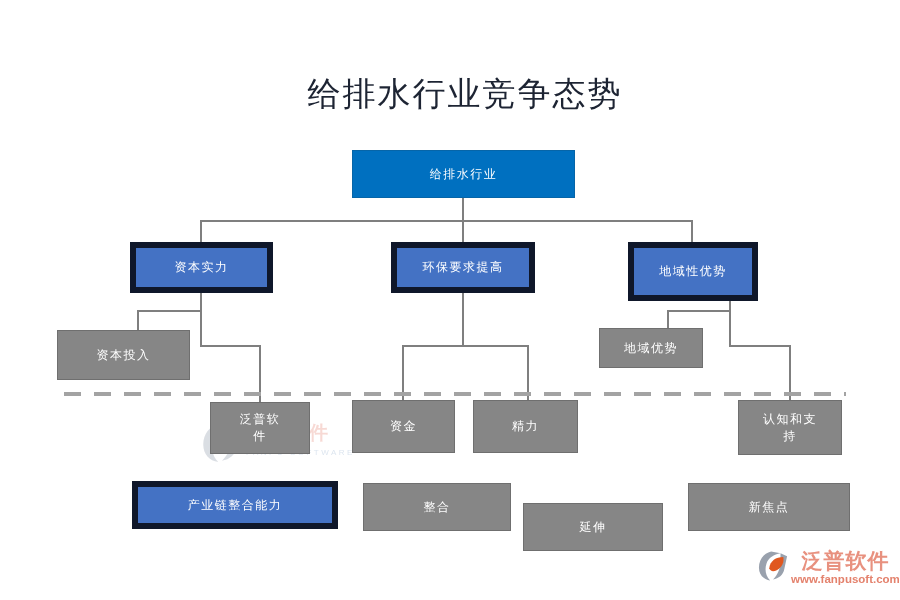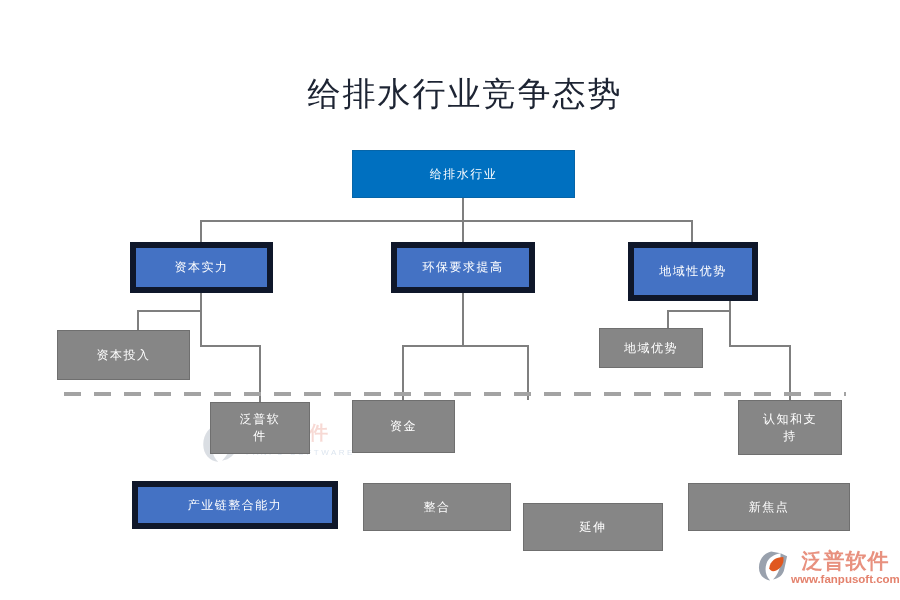--- a/index.html
+++ b/index.html
@@ -93,20 +93,21 @@
 
   <div class="node blue" style="left:130px;top:242px;width:143px;height:51px">资本实力</div>
   <div class="node blue" style="left:391px;top:242px;width:144px;height:51px">环保要求提高</div>
   <div class="node blue" style="left:628px;top:242px;width:130px;height:59px">地域性优势</div>
 
   <div class="node gray" style="left:57px;top:330px;width:133px;height:50px">资本投入</div>
   <div class="node gray" style="left:599px;top:328px;width:104px;height:40px">地域优势</div>
 
   <div class="node gray" style="left:210px;top:402px;width:100px;height:52px">泛普软件</div>
   <div class="node gray" style="left:352px;top:400px;width:103px;height:53px">资金</div>
+  <div class="node gray" style="left:473px;top:400px;width:105px;height:53px">精力</div>
   <div class="node gray" style="left:738px;top:400px;width:104px;height:55px">认知和支持</div>
 
   <div class="node blue" style="left:132px;top:481px;width:206px;height:48px">产业链整合能力</div>
   <div class="node gray" style="left:363px;top:483px;width:148px;height:48px">整合</div>
   <div class="node gray" style="left:523px;top:503px;width:140px;height:48px">延伸</div>
   <div class="node gray" style="left:688px;top:483px;width:162px;height:48px">新焦点</div>
 
   <div class="corner-watermark">
     <svg width="30" height="33" viewBox="0 0 32 34">
       <path d="M14 2 C6 4 1 11 1 19 C1 27 6 32 13 33 C8 28 7 21 9 15 C11 9 17 5 24 4 Z" fill="#99A1AD"></path>

